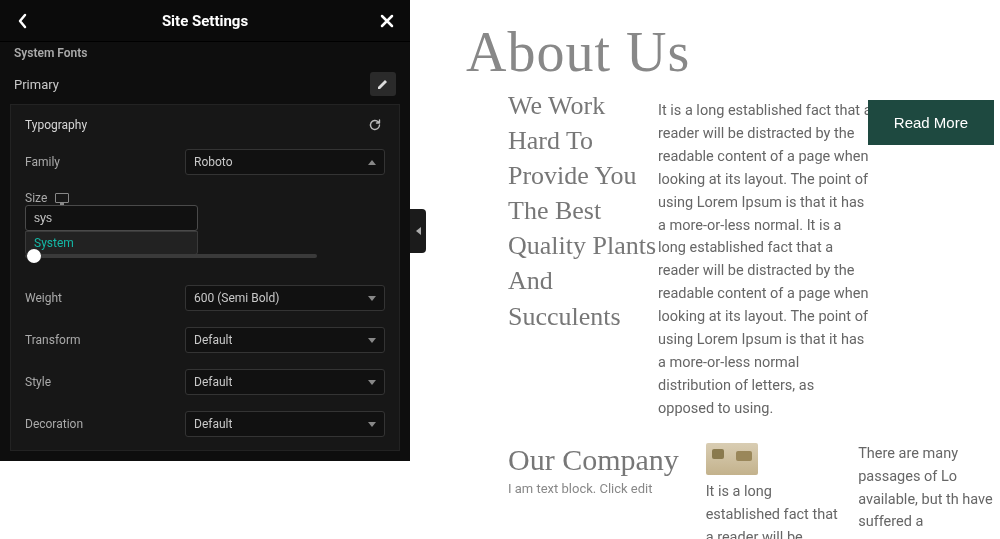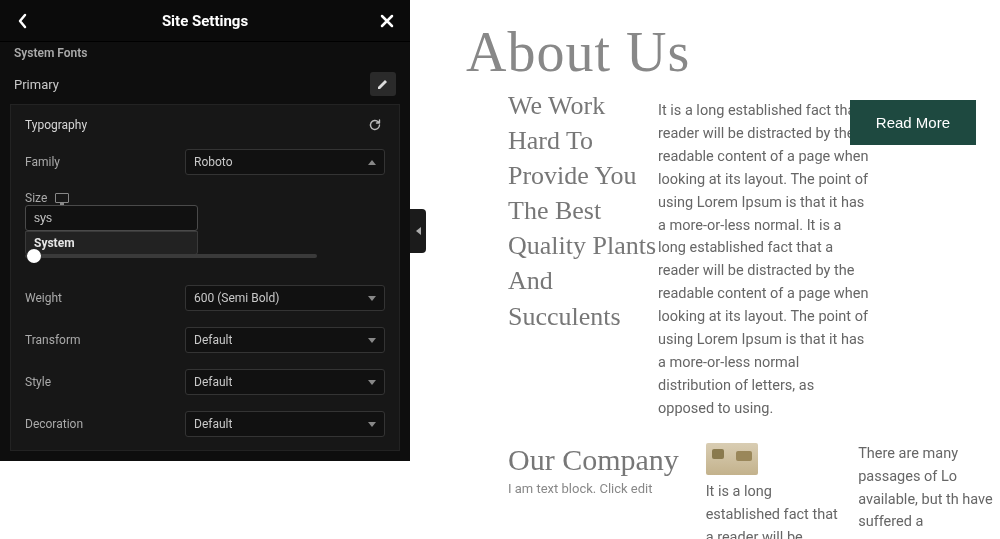--- a/index.html
+++ b/index.html
@@ -29,21 +29,21 @@
   .ctrl-row { display:flex; align-items:center; margin-bottom: 16px; min-height:26px; }
   .ctrl-label { width: 160px; color:#aaa; font-size:12px; display:flex; align-items:center; gap:8px; }
   .ctrl-field { flex:1; }
 
   .select { width:100%; height:26px; background:#111; border:1px solid #343434; border-radius:3px; color:#c9c9c9; padding: 0 8px; display:flex; align-items:center; justify-content:space-between; font-size:12px; cursor:pointer; }
   .select .chev { width:0; height:0; border-left:4px solid transparent; border-right:4px solid transparent; border-top:5px solid #888; }
   .select.up .chev { border-top:none; border-bottom:5px solid #888; }
 
   .family-wrap { position:relative; flex:1; }
   .family-input { width:100%; height:26px; background:#111; border:1px solid #4a4a4a; border-radius:3px; color:#c9c9c9; padding: 0 8px; font-size:12px; outline:none; }
-  .family-pop { position:absolute; left:0; right:0; top:26px; background:#222; border:1px solid #3a3a3a; border-radius:0 0 3px 3px; padding:4px 8px; font-size:12px; color:#e5e5e5; font-weight:700; }
+  .family-pop { position:absolute; left:0; right:0; top:26px; background:#222; border:1px solid #3a3a3a; border-radius:0 0 3px 3px; padding:4px 8px; font-size:12px; color:#14b8a6; font-weight:400; }
 
   .slider-row { display:block; margin-bottom: 14px; }
   .slider-top { display:flex; align-items:flex-end; justify-content:space-between; margin-bottom:19px; }
   .slider-top .lab { color:#aaa; font-size:12px; display:flex; align-items:center; gap:8px; }
   .slider-top .unit { color:#aaa; font-size:12px; display:flex; align-items:center; gap:4px; }
   .unit .uchev { width:0;height:0;border-left:3px solid transparent;border-right:3px solid transparent;border-top:4px solid #888; }
   .slider-bottom { display:flex; align-items:center; gap:10px; }
   .track { flex:1; height:4px; background:#3a3a3a; border-radius:2px; position:relative; }
   .thumb { position:absolute; top:50%; transform:translate(-50%,-50%); width:14px; height:14px; background:#fff; border-radius:50%; }
   .num-box { width:58px; height:26px; background:#111; border:1px solid #343434; border-radius:3px; display:flex; align-items:center; justify-content:flex-end; padding-right:4px; }
@@ -58,21 +58,21 @@
   .collapse-tab { position:absolute; right:-16px; top: 50%; transform: translateY(-50%); width:16px; height:44px; background:#1b1b1b; border-radius:0 4px 4px 0; display:flex; align-items:center; justify-content:center; cursor:pointer; }
   .collapse-tab .cchev { width:0;height:0;border-top:4px solid transparent;border-bottom:4px solid transparent;border-right:5px solid #aaa; }
 
   
   .preview { flex:1; height:539px; overflow:hidden; padding: 20px 0 0 0; position:relative; color:#444; }
   .about-title { font-family: Georgia, "Times New Roman", serif; font-weight:400; font-size:56px; color:#888; margin: 0 0 4px 56px; letter-spacing:1px; }
   .cols { display:flex; gap:0; padding-left: 98px; }
   .col-a { width: 150px; }
   .subhead { font-family: Georgia, serif; font-size:26px; color:#777; line-height:1.35; font-weight:400; }
   .col-b { width: 220px; padding: 12px 6px 0 0; font-size:14.5px; line-height:1.58; color:#666; }
-  .btn-wrap { position:absolute; top:100px; right:24px; }
+  .btn-wrap { position:absolute; top:100px; right:6px; }
   .read-more { background:#1e4940; color:#fff; padding:14px 26px; font-size:15px; border:none; cursor:pointer; }
 
   .lower { display:flex; padding-left:98px; margin-top:22px; gap:0; }
   .our-company { font-family: Georgia, serif; font-size:30px; color:#777; line-height:1.15; width:190px; font-weight:400; }
   .lower-sub { font-size:13px; color:#888; margin-top:4px; }
   .thumb-img { width:52px; height:32px; background:linear-gradient(#d9cdb3,#c3b28c); margin:0 8px 6px 0; border-radius:2px; position:relative; overflow:hidden; }
   .thumb-img::before{content:"";position:absolute;left:6px;top:6px;width:12px;height:10px;background:#8a7a4e;border-radius:2px;}
   .thumb-img::after{content:"";position:absolute;right:6px;top:8px;width:16px;height:10px;background:#9a875a;border-radius:2px;}
   .lower-col { width:185px; font-size:14.5px; line-height:1.58; color:#666; padding-top:0; }
   .lower-col.first { display:flex; flex-direction:column; }

